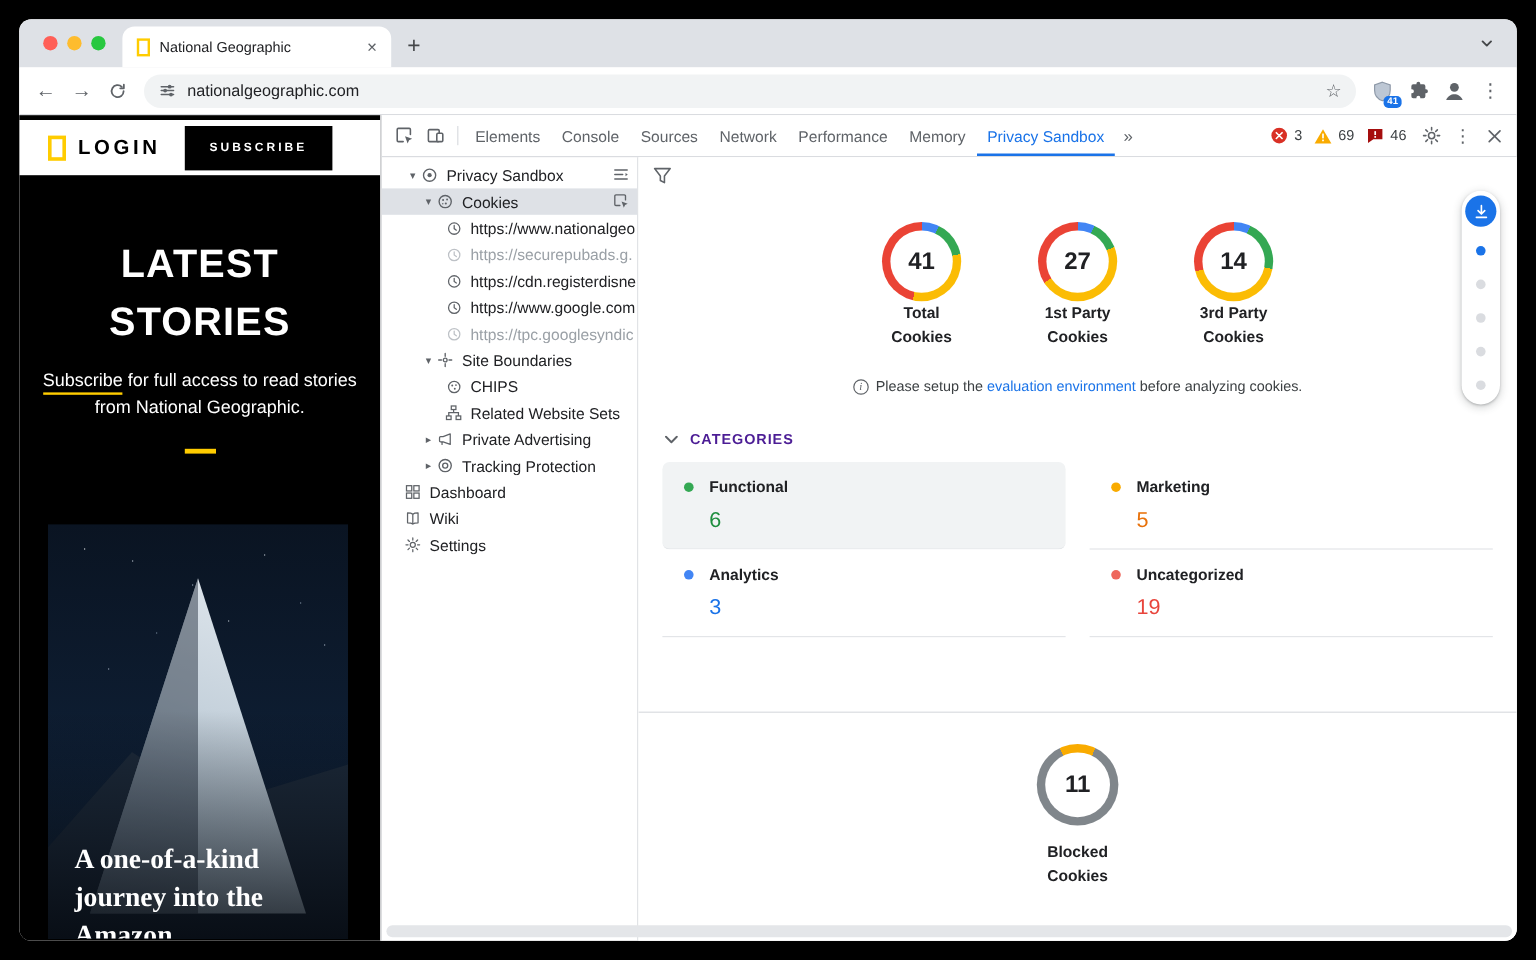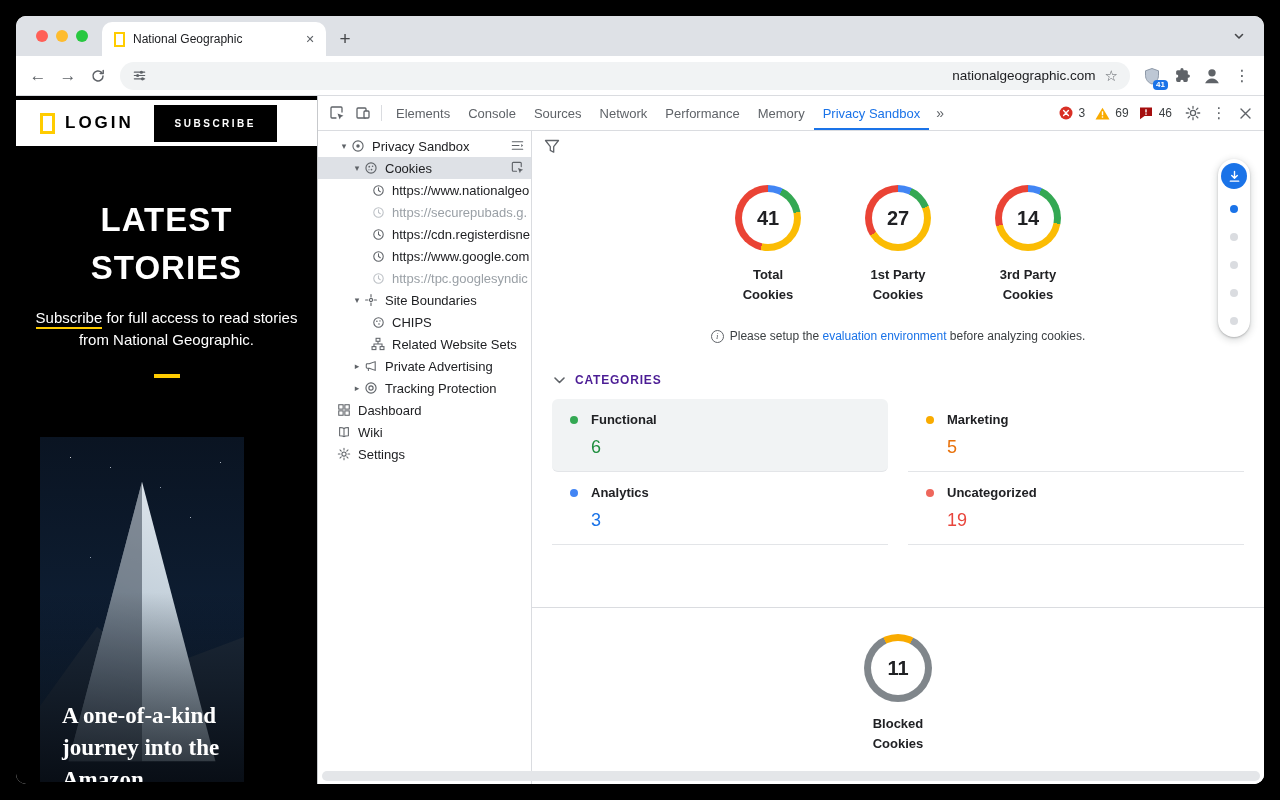--- a/index.html
+++ b/index.html
@@ -24,21 +24,21 @@
   .newtab { width:26px; height:26px; margin:0 0 4px 6px; display:flex; align-items:center;
     justify-content:center; color:#45474A; font-size:19px; border-radius:50%; }
   .tab-chevron { position:absolute; right:16px; top:11px; }
 
   
   .toolbar { flex:0 0 40px; background:#fff; display:flex; align-items:center; padding:0 8px;
     gap:2px; border-bottom:1px solid #DADCE0; }
   .nav-btn { width:28px; height:28px; display:flex; align-items:center; justify-content:center;
     color:#5F6368; font-size:17px; border-radius:50%; flex:0 0 auto; }
   .omnibox { flex:1; height:28px; background:#F1F3F4; border-radius:14px; display:flex;
-    align-items:center; padding:0 12px; gap:9px; margin:0 6px; min-width:0;text-align:right; }
+    align-items:center; padding:0 12px; gap:9px; margin:0 6px; min-width:0; }
   .omni-url { font-size:13.5px; color:#202124; flex:1; white-space:nowrap; overflow:hidden; }
   .star { color:#5F6368; font-size:15px; }
   .tool-icon { width:28px; height:28px; display:flex; align-items:center; justify-content:center;
     position:relative; flex:0 0 auto; }
   .ext-badge { position:absolute; right:-2px; bottom:0; background:#1A73E8; color:#fff;
     font-size:8px; font-weight:700; line-height:10px; padding:0 3px; border-radius:4px; }
   .kebab { color:#5F6368; font-size:16px; }
 
   
   .main { flex:1; display:flex; min-height:0; position:relative; }
@@ -51,21 +51,21 @@
   .login { font-size:17px; font-weight:700; letter-spacing:3px; color:#000; }
   .subscribe-btn { margin-left:auto; margin-right:40px; background:#000; color:#fff;
     font-size:10px; font-weight:700; letter-spacing:2.5px; padding:13px 21px; border:none; }
   .headline { position:absolute; top:100px; left:0; right:0; text-align:center; color:#fff;
     font-size:33px; font-weight:800; letter-spacing:1px; line-height:48px; }
   .intro { position:absolute; top:211px; left:16px; right:16px; text-align:center; color:#fff;
     font-size:15px; line-height:22px; }
   .intro .yellow-underline { border-bottom:2px solid #FFCC00; padding-bottom:1px; }
   .dash { position:absolute; top:278px; left:50%; transform:translateX(-50%);
     width:26px; height:4px; background:#FFCC00; }
-  .hero { position:absolute; left:24px; top:341px; width:204px; height:345px; overflow:hidden;
+  .hero { position:absolute; left:24px; top:341px; width:250px; height:345px; overflow:hidden;
     background:linear-gradient(180deg,#0a1422 0%,#0e1e33 55%,#16283d 100%); }
   .stars { position:absolute; left:30px; top:20px; width:1px; height:1px; background:#fff;
     box-shadow: 40px 10px #cfd8e2, 90px 30px #aebccb, 150px 5px #cfd8e2, 180px 45px #8fa0b0,
       120px 60px #cfd8e2, 60px 70px #7e90a2, 200px 80px #aebccb, 20px 100px #aebccb; opacity:.8; }
   .ridge { position:absolute; inset:0; background:#1d2a3a;
     clip-path:polygon(0 78%, 28% 55%, 55% 68%, 100% 58%, 100% 100%, 0 100%); }
   .peak { position:absolute; inset:0; background:linear-gradient(200deg,#eef2f6 0%,#c6d2dc 45%,#7e93a5 100%);
     clip-path:polygon(50% 13%, 86% 94%, 14% 94%); }
   .peak-shadow { position:absolute; inset:0; background:rgba(22,34,48,.45);
     clip-path:polygon(50% 13%, 50% 94%, 14% 94%); }
@@ -110,21 +110,21 @@
 
   
   .dt-main { flex:1; min-width:0; position:relative; overflow:hidden; background:#fff; }
   .filter-btn { position:absolute; left:12px; top:8px; }
   .summary-row { display:flex; justify-content:center; gap:56px; padding-top:54px; }
   .sum-item { width:74px; display:flex; flex-direction:column; align-items:center; }
   .donut { width:66px; height:66px; border-radius:50%; position:relative; background:#DADCE0; }
   .donut-hole { position:absolute; inset:7px; background:#fff; border-radius:50%;
     display:flex; align-items:center; justify-content:center; }
   .donut-num { font-size:20px; font-weight:600; color:#202124; }
-  .sum-label { margin-top:14px; width:70px; font-size:13px; font-weight:700; color:#202124;
+  .sum-label { margin-top:0; width:70px; font-size:13px; font-weight:700; color:#202124;
     text-align:center; line-height:20px; }
   .note-row { margin-top:24px; display:flex; justify-content:center; align-items:center;
     gap:6px; font-size:12px; color:#3C4043; }
   .info-i { width:13px; height:13px; border:1.2px solid #5F6368; border-radius:50%;
     color:#5F6368; font-size:9px; font-style:italic; font-family:"Liberation Serif",serif;
     display:flex; align-items:center; justify-content:center; flex:0 0 auto; }
   .note-link { color:#1A73E8; }
   .cat-header { margin:30px 0 0 22px; display:flex; align-items:center; gap:10px;
     color:#4c1d95; font-size:12px; font-weight:700; letter-spacing:.8px; }
   .cat-grid { display:grid; grid-template-columns:1fr 1fr; column-gap:20px; margin:12px 20px 0; }

